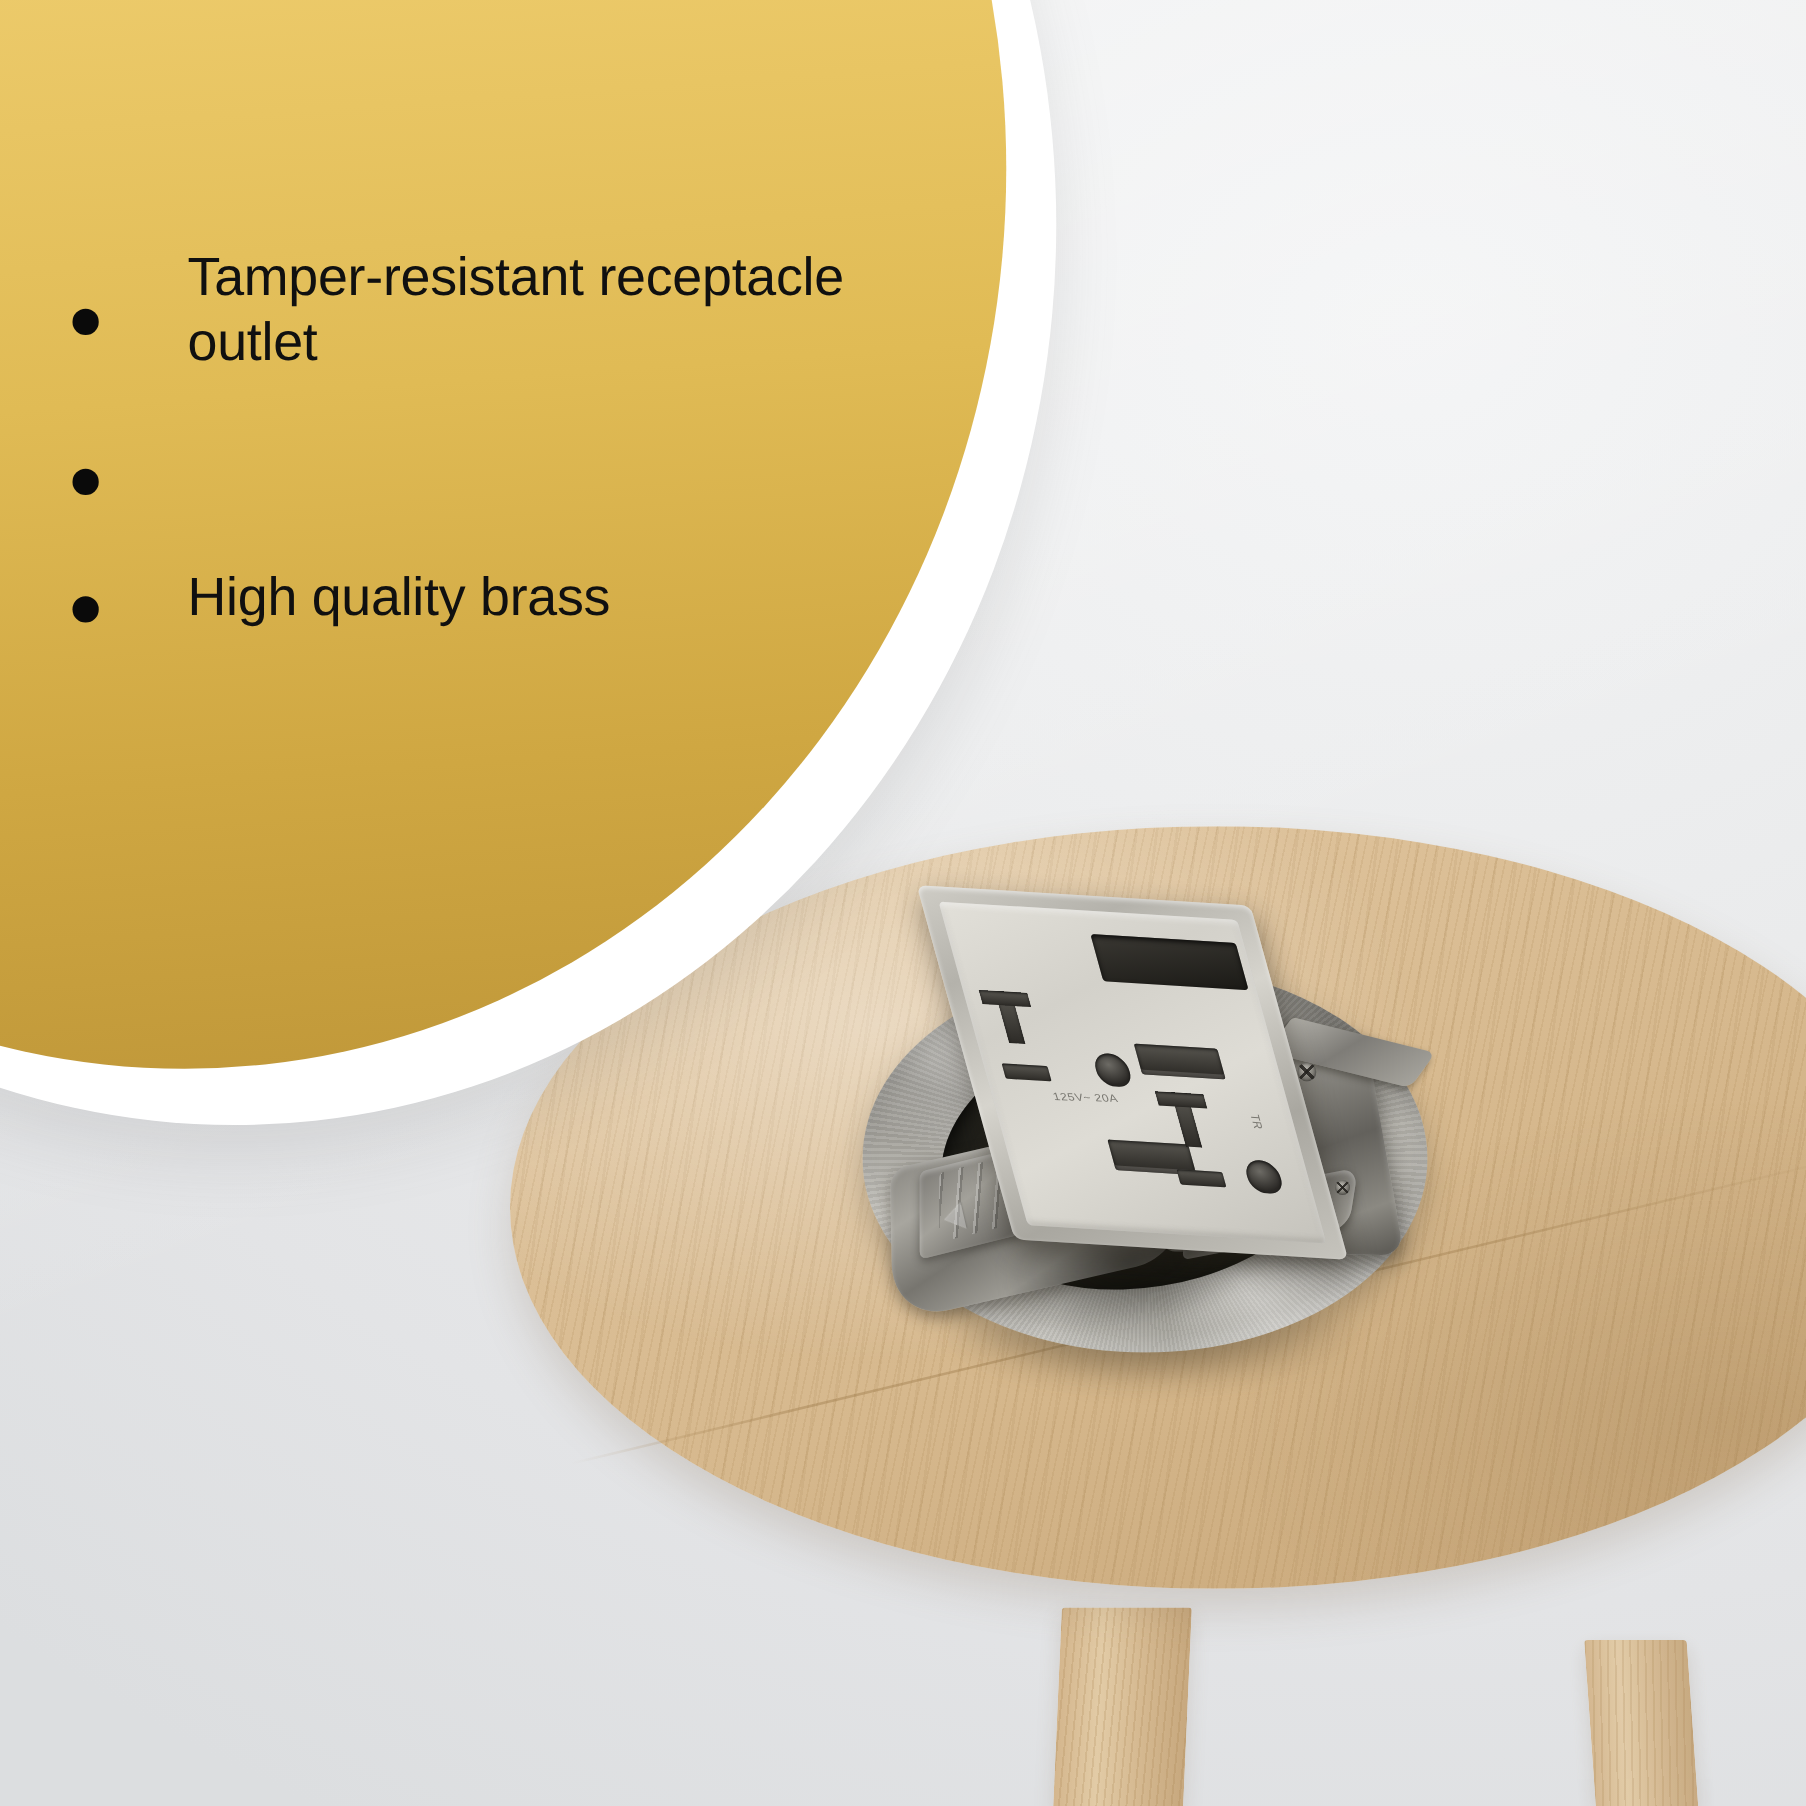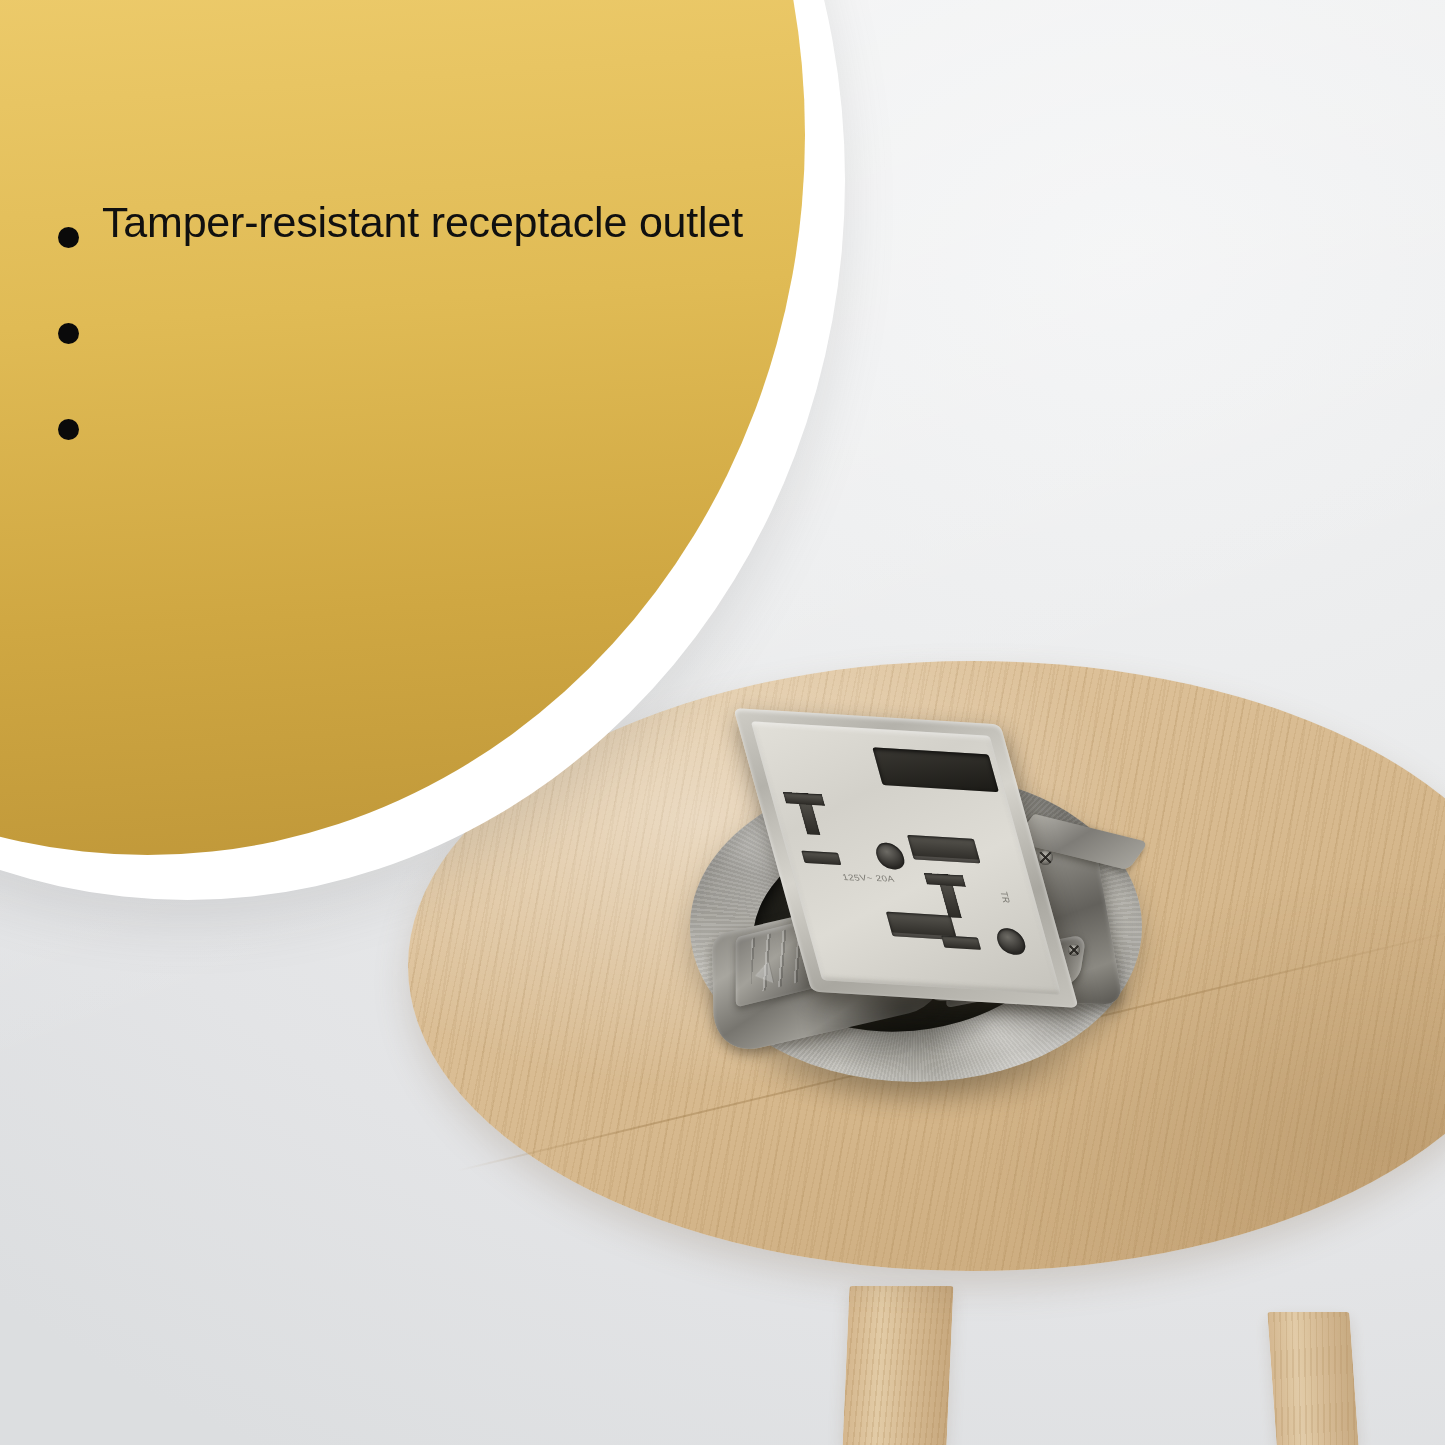--- a/index.html
+++ b/index.html
@@ -42,22 +42,23 @@
         #cfa742 82%,
         #bf9739 100%);
   }
 
   
   .bullets{
     position:absolute;left:58px;top:196px;width:720px;
     z-index:30;
   }
   .bullet-row{
-    display:flex;align-items:flex-end;
+    display:flex;align-items:center;
     margin-bottom:56px;
+    gap:48px;
   }
   .bullet-row:last-child{margin-bottom:0;}
   .bullet-dot{
     flex:0 0 auto;
     width:21px;height:21px;border-radius:50%;
     background:#0a0a0a;
     margin-top:19px;margin-right:23px;
   }
   .bullet-text{
     font-size:43px;line-height:1.21;
@@ -404,16 +405,17 @@
   <ul class="bullets" style="list-style:none;margin:0;padding:0;">
     <li class="bullet-row">
       <span class="bullet-dot"></span>
       <span class="bullet-text">Tamper-resistant receptacle outlet</span>
     </li>
     <li class="bullet-row">
       <span class="bullet-dot"></span>
     </li>
     <li class="bullet-row">
       <span class="bullet-dot"></span>
+      <span class="bullet-text">High quality brass</span>
     </li>
   </ul>
 
 </div>
 
 </body></html>

